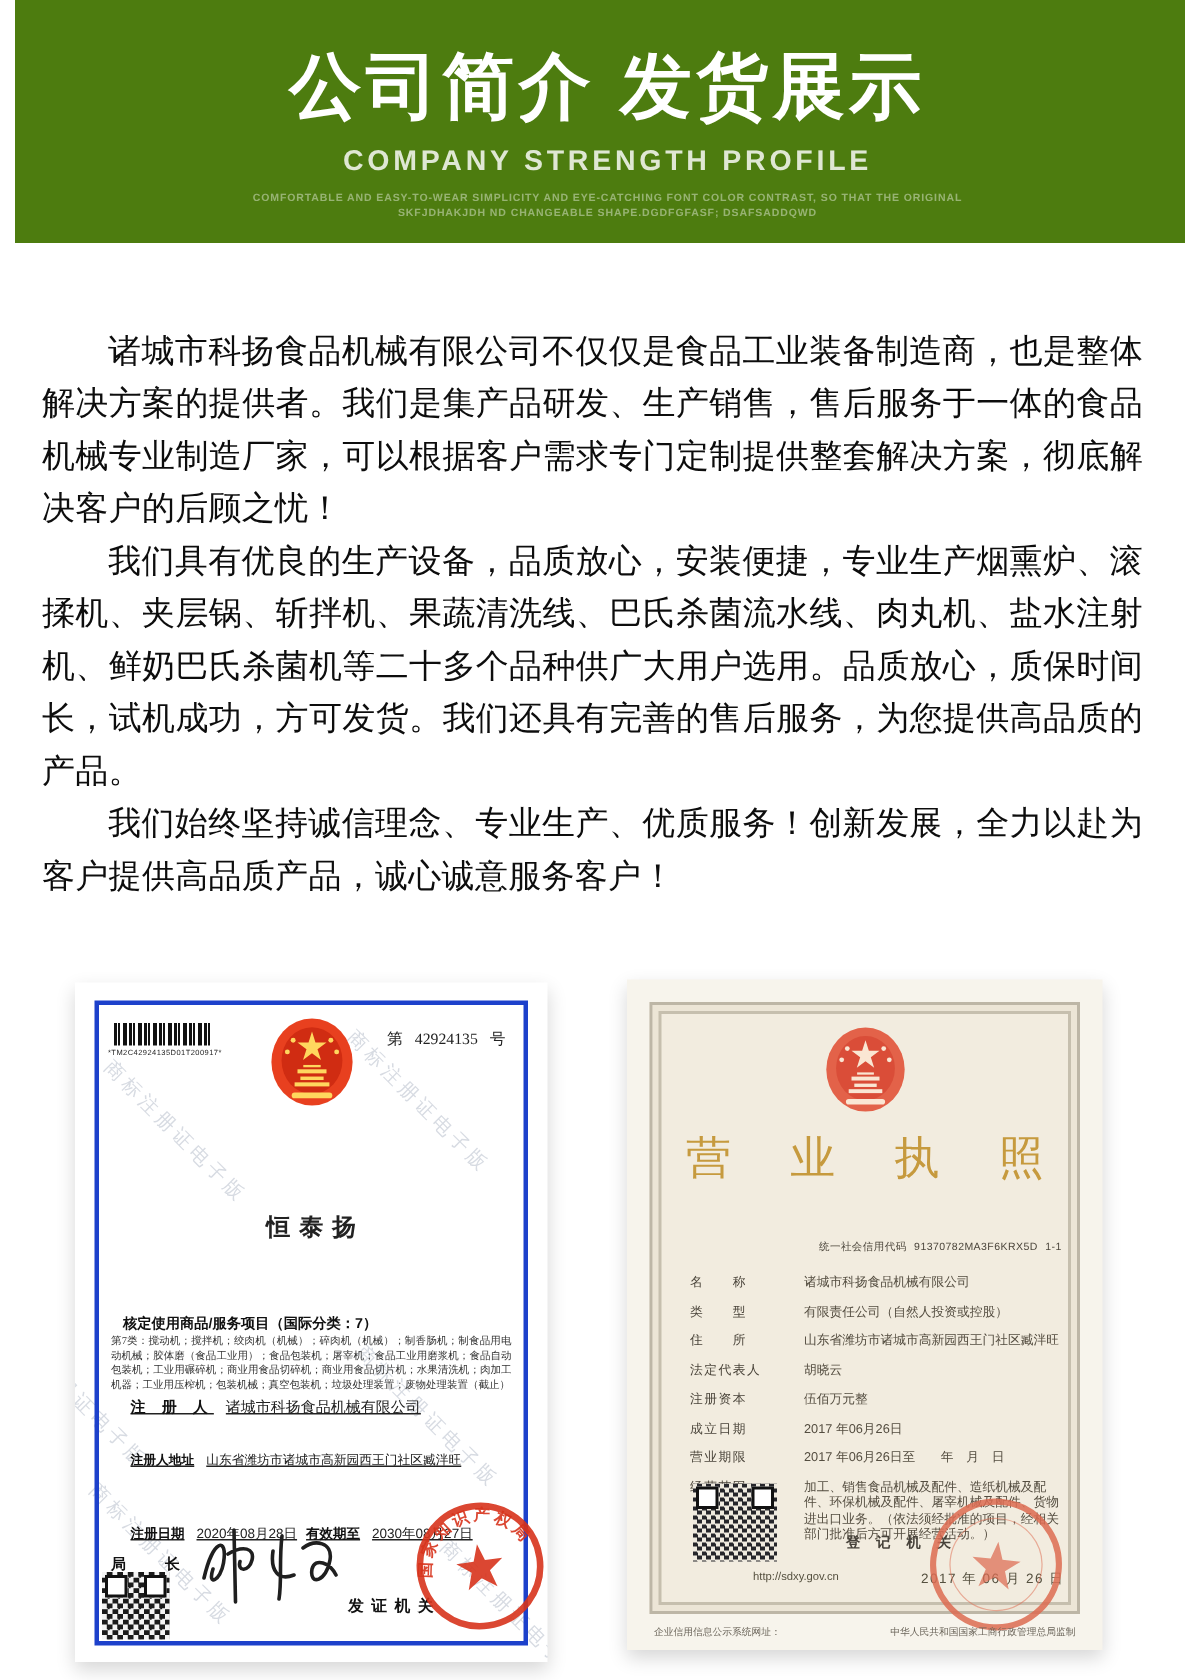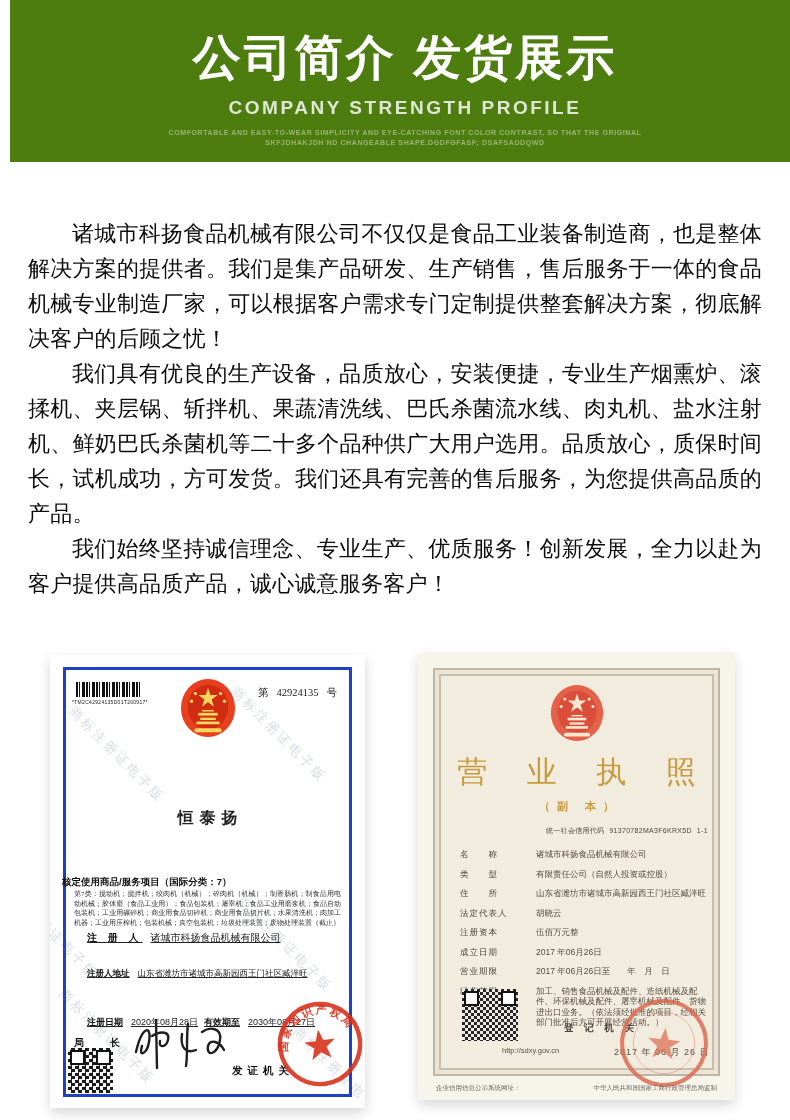--- a/index.html
+++ b/index.html
@@ -61,21 +61,21 @@
   .tm-title {
     position:absolute; top:98px; left:0; width:100%; text-align:center;
     font-size:17px; font-weight:bold; letter-spacing:9px; color:#1a1a1a;
     font-family:"Liberation Serif",serif; text-indent:9px;
   }
   .tm-name {
     position:absolute; top:153px; left:0; width:100%; text-align:center;
     font-size:16px; font-weight:bold; letter-spacing:6px; color:#222;
     font-family:"Liberation Serif",serif; text-indent:6px;
   }
-  .tm-goods-head { position:absolute; left:12px; top:221px; font-size:9.5px; font-weight:bold; color:#111; }
+  .tm-goods-head { position:absolute; left:32px; top:221px; font-size:9.5px; font-weight:bold; color:#111; }
   .tm-goods {
     position:absolute; left:24px; right:24px; top:235px;
     font-size:7px; line-height:9.5px; text-align:justify; color:#333;
     font-family:"Liberation Serif",serif;
   }
   .tm-row { position:absolute; left:37px; right:24px; color:#222;text-decoration:underline; }
   .tm-row .lbl { font-weight:bold; color:#111; margin-right:8px; }
   .tm-reg   { top:276px; font-size:10px; }
   .tm-reg .lbl { letter-spacing:4px; }
   .tm-addr  { top:313px; font-size:8.5px; }
@@ -239,21 +239,20 @@
         <circle cx="13" cy="25" r="1.7" fill="#fbe6d2"></circle>
           <circle cx="47" cy="25" r="1.7" fill="#fbe6d2"></circle>
         <rect x="24" y="34" width="12" height="1.6" fill="#fbe6d2"></rect>
         <rect x="20" y="37" width="20" height="2.8" fill="#fbe6d2"></rect>
         <rect x="22" y="42" width="16" height="2.4" fill="#fbe6d2"></rect>
         <rect x="18" y="46" width="24" height="2.8" fill="#fbe6d2"></rect>
         <rect x="16" y="53" width="28" height="4" rx="2" fill="#fbe6d2"></rect>
       </svg>
 
       <div class="bl-title">营 业 执 照</div>
-      <div class="bl-subtitle">（副 本）</div>
 
       <div class="bl-code">
         <span>统一社会信用代码</span><span>91370782MA3F6KRX5D</span><span>1-1</span>
       </div>
 
       <div class="bl-fields">
         <div class="bl-row">
             <span class="lbl">名　　称</span>
             <span class="val">诸城市科扬食品机械有限公司</span>
           </div>

